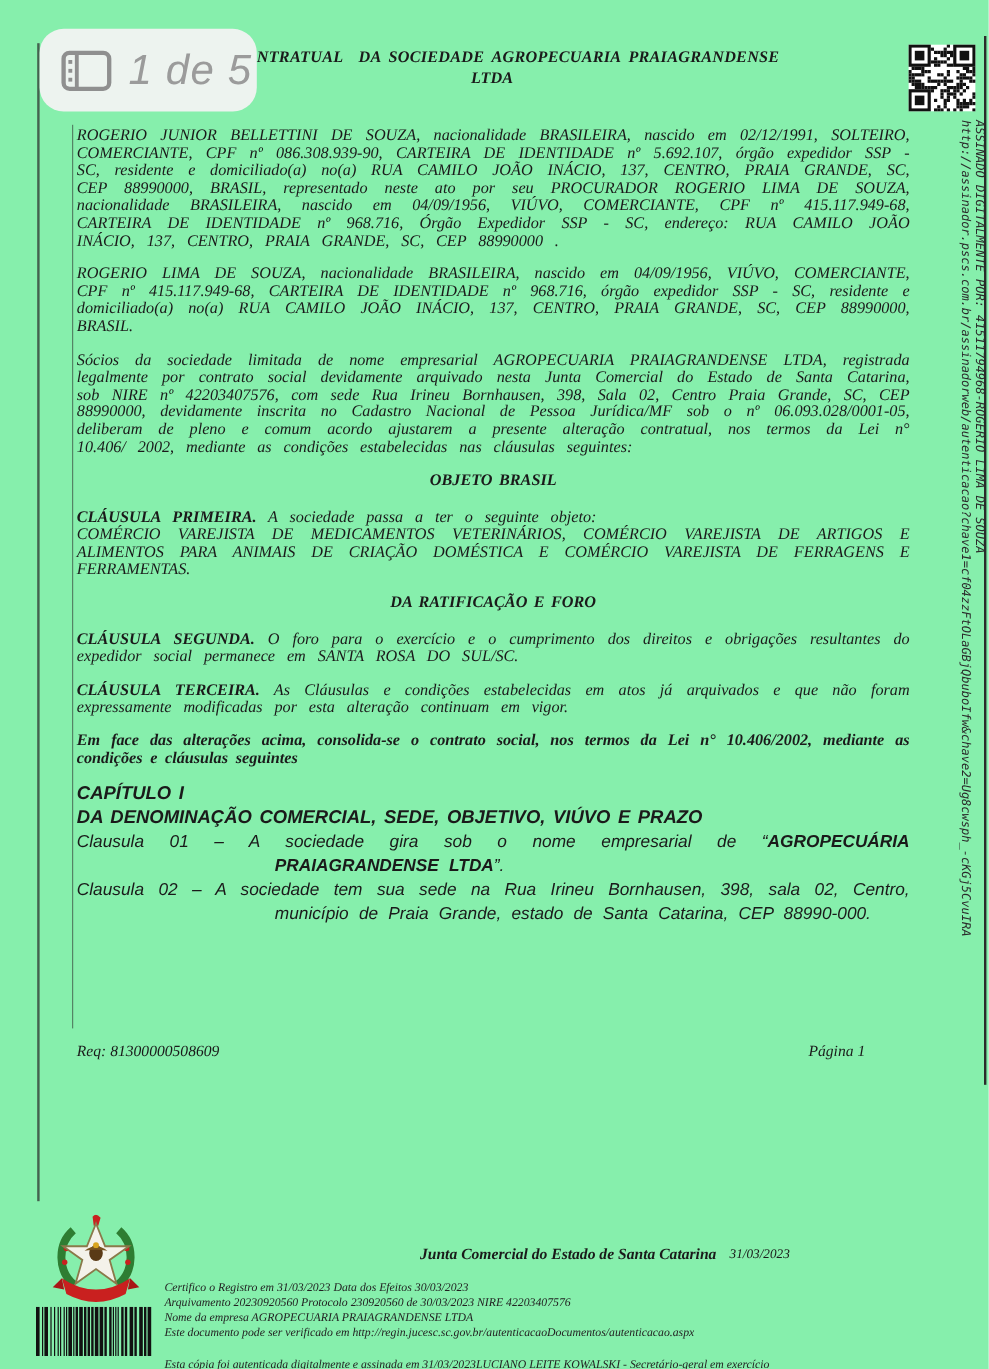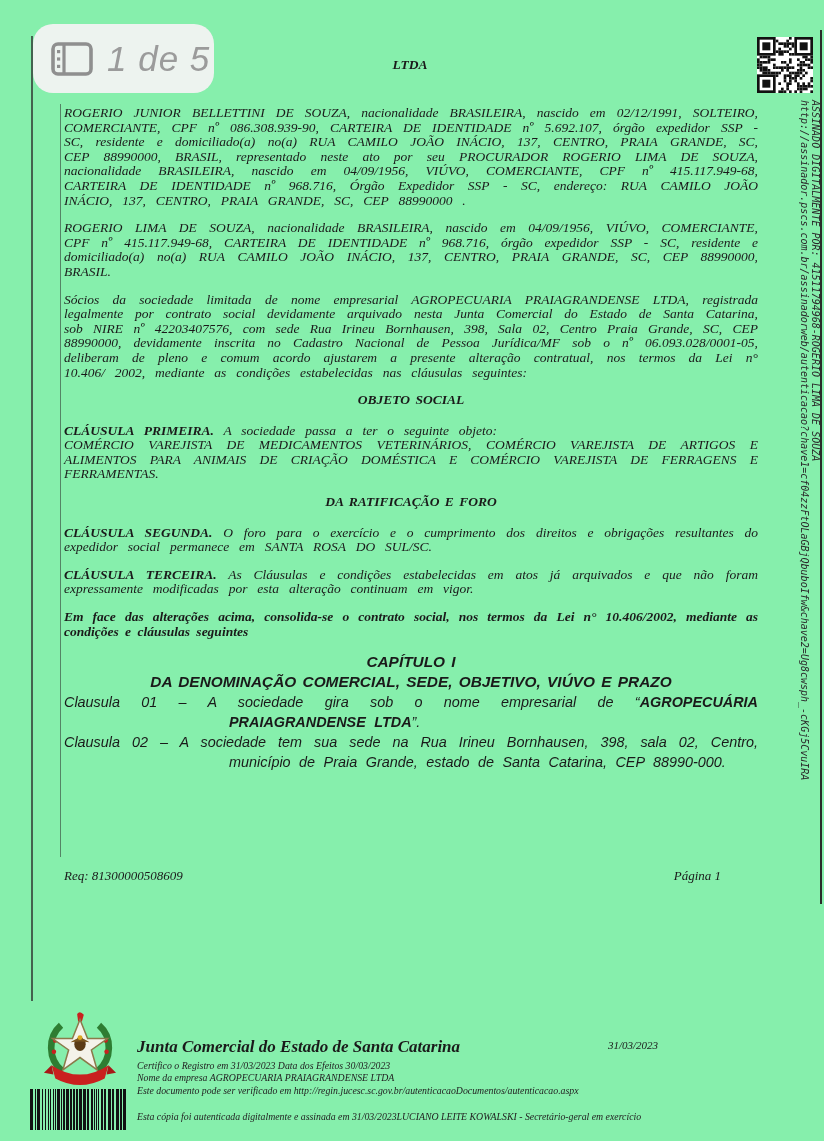--- a/index.html
+++ b/index.html
@@ -31,30 +31,30 @@
   
   .body{position:absolute;left:64px;top:106px;width:694px;font-size:13.5px;line-height:14.6px;
         text-align:justify;word-spacing:6.5px;}
   .body p{margin:0 0 13px 0;}
   .body .tight{margin-bottom:0;}
   .chead{text-align:center;font-weight:bold;word-spacing:2px;margin:6px 0 16px 0;}
   b.lead{font-weight:bold;}
   .boldpar{font-weight:bold;word-spacing:3px;}
   .chapter{font-family:"Liberation Sans",sans-serif;font-size:14.4px;line-height:20px;
            word-spacing:4.5px;}
-  .chapter .h{font-weight:bold;text-align:center;font-size:15.4px;word-spacing:2px;margin:0;}
+  .chapter .h{font-weight:bold;text-align:left;font-size:15.4px;word-spacing:2px;margin:0;}
   .chapter p.cl{margin:0;padding-left:165px;text-indent:-165px;text-align:justify;}
   
   .reqrow{position:absolute;left:64px;top:868px;width:657px;font-size:13px;}
   .reqrow .pg{float:right;}
   
   #coat{position:absolute;left:42px;top:1012px;}
   #barcode{position:absolute;left:30px;top:1089px;}
   .footer-text{position:absolute;left:137px;top:1037px;width:460px;}
-  .footer-org{font-size:17px;font-weight:600;margin-bottom:3px;}
+  .footer-org{font-size:13px;font-weight:600;margin-bottom:15px;text-align:right;}
   .footer-line{font-size:9.8px;line-height:12.4px;color:#222;white-space:nowrap;}
   .footer-line.gap{margin-top:14px;}
   #footer-date{position:absolute;left:608px;top:1039px;font-size:11px;}
 </style>
 </head>
 <body>
 
 <div class="page">
 
   <div class="vline" id="left-scan-line"></div>
@@ -65,20 +65,21 @@
     <svg width="46" height="40" viewBox="0 0 46 40">
       <rect x="4" y="5" width="38" height="30" rx="5" fill="none" stroke="#8f8f8f" stroke-width="3.6"></rect>
       <line x1="15" y1="5" x2="15" y2="35" stroke="#8f8f8f" stroke-width="3.2"></line>
       <rect x="8" y="11" width="3.2" height="3.2" fill="#8f8f8f"></rect>
       <rect x="8" y="18.4" width="3.2" height="3.2" fill="#8f8f8f"></rect>
       <rect x="8" y="25.8" width="3.2" height="3.2" fill="#8f8f8f"></rect>
     </svg>
     <span class="badge-label">1 de 5</span>
   </div>
 
+  <div class="title-frag">NTRATUAL  DA SOCIEDADE AGROPECUARIA PRAIAGRANDENSE</div>
   <div class="hdr-center" id="title-l2">LTDA</div>
 
   <svg id="qr" width="56" height="56">
       <rect x="0" y="0" width="56" height="56" fill="#fff"></rect>
       <rect x="32" y="0" width="2.6666666666666665" height="2.6666666666666665" fill="#111"></rect>
       <rect x="18.666666666666664" y="2.6666666666666665" width="2.6666666666666665" height="2.6666666666666665" fill="#111"></rect>
       <rect x="29.333333333333332" y="2.6666666666666665" width="2.6666666666666665" height="2.6666666666666665" fill="#111"></rect>
       <rect x="21.333333333333332" y="5.333333333333333" width="2.6666666666666665" height="2.6666666666666665" fill="#111"></rect>
       <rect x="24" y="5.333333333333333" width="2.6666666666666665" height="2.6666666666666665" fill="#111"></rect>
       <rect x="26.666666666666664" y="5.333333333333333" width="2.6666666666666665" height="2.6666666666666665" fill="#111"></rect>
@@ -225,21 +226,21 @@
       <rect x="2.6666666666666665" y="40" width="13.333333333333332" height="13.333333333333332" fill="#fff"></rect>
       <rect x="5.333333333333333" y="42.666666666666664" width="8" height="8" fill="#111"></rect>
     </svg>
   <div class="vtext" id="vt-url">http://assinador.pscs.com.br/assinadorweb/autenticacao?chave1=cf04zzFtOLaGBjQbuboIfw&amp;chave2=Ug8cwsph_-cKGj5CvuIRA</div>
   <div class="vtext" id="vt-signer">ASSINADO DIGITALMENTE POR: 41511794968-ROGERIO LIMA DE SOUZA</div>
 
   <div class="body">
     <p>ROGERIO JUNIOR BELLETTINI DE SOUZA, nacionalidade BRASILEIRA, nascido em 02/12/1991, SOLTEIRO, COMERCIANTE, CPF nº 086.308.939-90, CARTEIRA DE IDENTIDADE nº 5.692.107, órgão expedidor SSP - SC, residente e domiciliado(a) no(a) RUA CAMILO JOÃO INÁCIO, 137, CENTRO, PRAIA GRANDE, SC, CEP 88990000, BRASIL, representado neste ato por seu PROCURADOR ROGERIO LIMA DE SOUZA, nacionalidade BRASILEIRA, nascido em 04/09/1956, VIÚVO, COMERCIANTE, CPF nº 415.117.949-68, CARTEIRA DE IDENTIDADE nº 968.716, Órgão Expedidor SSP - SC, endereço: RUA CAMILO JOÃO INÁCIO, 137, CENTRO, PRAIA GRANDE, SC, CEP 88990000 .</p>
     <p>ROGERIO LIMA DE SOUZA, nacionalidade BRASILEIRA, nascido em 04/09/1956, VIÚVO, COMERCIANTE, CPF nº 415.117.949-68, CARTEIRA DE IDENTIDADE nº 968.716, órgão expedidor SSP - SC, residente e domiciliado(a) no(a) RUA CAMILO JOÃO INÁCIO, 137, CENTRO, PRAIA GRANDE, SC, CEP 88990000, BRASIL.</p>
     <p>Sócios da sociedade limitada de nome empresarial AGROPECUARIA PRAIAGRANDENSE LTDA, registrada legalmente por contrato social devidamente arquivado nesta Junta Comercial do Estado de Santa Catarina, sob NIRE nº 42203407576, com sede Rua Irineu Bornhausen, 398, Sala 02, Centro Praia Grande, SC, CEP 88990000, devidamente inscrita no Cadastro Nacional de Pessoa Jurídica/MF sob o nº 06.093.028/0001-05, deliberam de pleno e comum acordo ajustarem a presente alteração contratual, nos termos da Lei n° 10.406/ 2002, mediante as condições estabelecidas nas cláusulas seguintes:</p>
-    <div class="chead">OBJETO SOCIAL</div>
+    <div class="chead">OBJETO BRASIL</div>
     <p class="tight"><b class="lead">CLÁUSULA PRIMEIRA.</b><span> A sociedade passa a ter o seguinte objeto:</span></p>
     <p>COMÉRCIO VAREJISTA DE MEDICAMENTOS VETERINÁRIOS, COMÉRCIO VAREJISTA DE ARTIGOS E ALIMENTOS PARA ANIMAIS DE CRIAÇÃO DOMÉSTICA E COMÉRCIO VAREJISTA DE FERRAGENS E FERRAMENTAS.</p>
     <div class="chead">DA RATIFICAÇÃO E FORO</div>
     <p><b class="lead">CLÁUSULA SEGUNDA.</b><span> O foro para o exercício e o cumprimento dos direitos e obrigações resultantes do expedidor social permanece em SANTA ROSA DO SUL/SC.</span></p>
     <p><b class="lead">CLÁUSULA TERCEIRA.</b><span> As Cláusulas e condições estabelecidas em atos já arquivados e que não foram expressamente modificadas por esta alteração continuam em vigor.</span></p>
     <p class="boldpar">Em face das alterações acima, consolida-se o contrato social, nos termos da Lei n° 10.406/2002, mediante as condições e cláusulas seguintes</p>
 
     <div class="chapter">
       <p class="h">CAPÍTULO I</p>
       <p class="h">DA DENOMINAÇÃO COMERCIAL, SEDE, OBJETIVO, VIÚVO E PRAZO</p>
@@ -298,19 +299,20 @@
       <rect x="78" y="0" width="3" height="41" fill="#111"></rect>
       <rect x="82" y="0" width="2" height="41" fill="#111"></rect>
       <rect x="86" y="0" width="3" height="41" fill="#111"></rect>
       <rect x="90" y="0" width="2" height="41" fill="#111"></rect>
       <rect x="93" y="0" width="3" height="41" fill="#111"></rect>
     </svg>
 
   <div class="footer-text">
     <div class="footer-org">Junta Comercial do Estado de Santa Catarina</div>
     <div class="footer-line">Certifico o Registro em 31/03/2023   Data dos Efeitos 30/03/2023</div>
+    <div class="footer-line">Arquivamento 20230920560 Protocolo 230920560 de 30/03/2023 NIRE 42203407576</div>
     <div class="footer-line">Nome da empresa AGROPECUARIA PRAIAGRANDENSE LTDA</div>
     <div class="footer-line">Este documento pode ser verificado em http://regin.jucesc.sc.gov.br/autenticacaoDocumentos/autenticacao.aspx</div>
     <div class="footer-line gap">Esta cópia foi autenticada digitalmente e assinada em 31/03/2023LUCIANO LEITE KOWALSKI -  Secretário-geral em exercício</div>
   </div>
   <div id="footer-date">31/03/2023</div>
 
 </div>
 
 </body></html>

